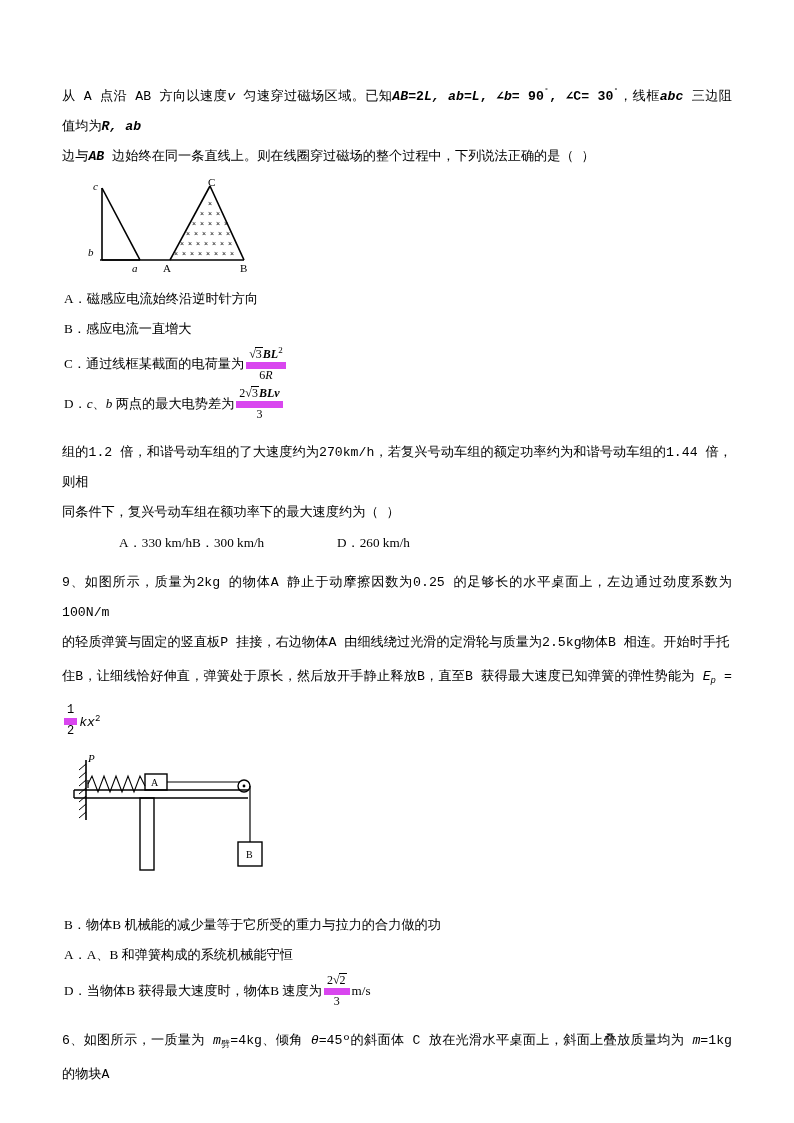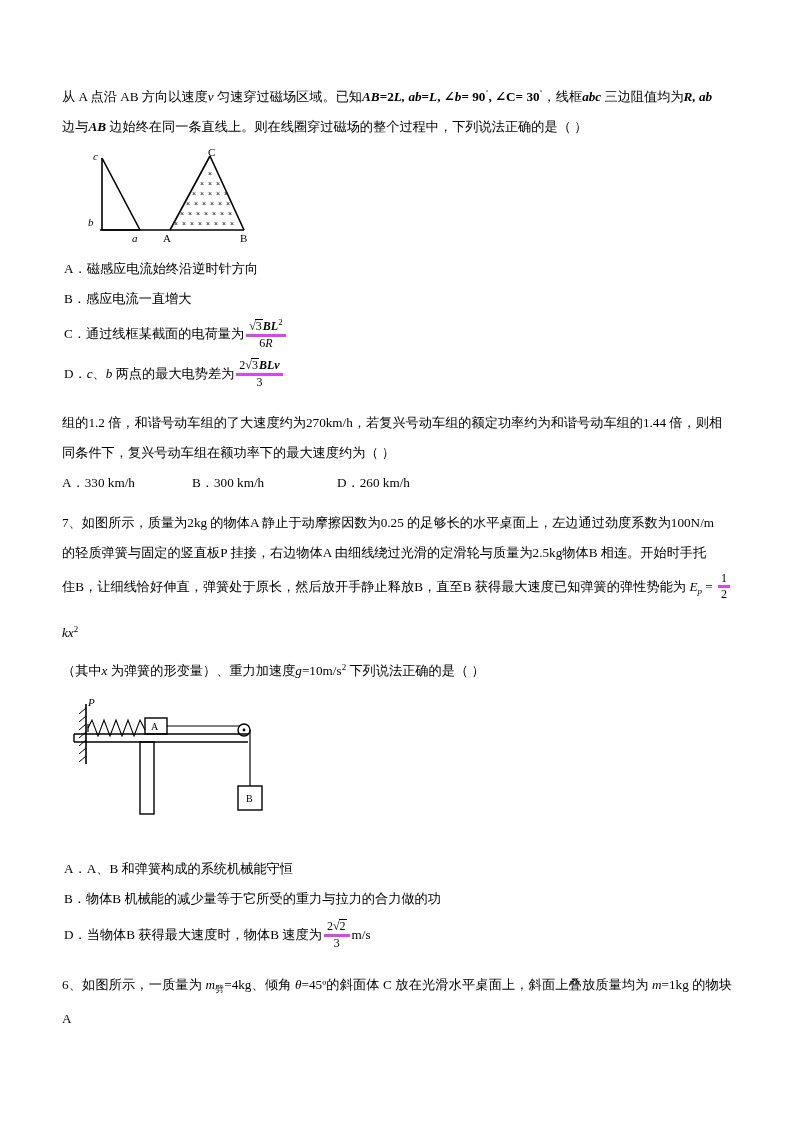--- a/index.html
+++ b/index.html
@@ -19,20 +19,21 @@
     box-sizing: border-box;
     padding: 78px 62px 40px 62px;
     width: 794px;
     height: 1123px;
   }
   .para {
     font-size: 13.2px;
     line-height: 30px;
     text-align: justify;
     margin: 0 0 0 0;
+    font-family: Liberation Mono, monospace;
   }
   .q-block { margin-bottom: 2px; }
   .opt {
     font-size: 13.2px;
     line-height: 30px;
     margin: 0;
     padding-left: 2px;
   }
   .opt-row {
     font-size: 13.2px;
@@ -49,21 +50,21 @@
     display: inline-block;
     vertical-align: middle;
     text-align: center;
     font-size: 12px;
     line-height: 1.15;
     margin: 0 2px;
     position: relative;
     top: -1px;
   }
   .frac .num { display: block; padding: 0 3px; }
-  .frac .den { display: block; border-top: 3px solid #d946ef; padding: 0 3px; }
+  .frac .den { display: block; border-top: 7px solid #d946ef; padding: 0 3px; }
   .sqrt {
     display: inline-block;
     border-top: 1px solid #000;
     padding: 0 1px 0 1px;
     margin-left: -1px;
   }
   .sqrt-sign { display: inline-block; }
   .fig {
     margin: 6px 0 2px 0;
   }
@@ -143,33 +144,32 @@
     <p class="opt" style="line-height:40px;">C．通过线框某截面的电荷量为<span class="frac"><span class="num"><span class="sqrt-sign">√</span><span class="sqrt">3</span><span class="bdit">BL</span><sup>2</sup></span><span class="den">6<span class="it">R</span></span></span></p>
     <p class="opt" style="line-height:40px;">D．<span class="it">c</span>、<span class="it">b</span> 两点的最大电势差为<span class="frac"><span class="num">2<span class="sqrt-sign">√</span><span class="sqrt">3</span><span class="bdit">BLv</span></span><span class="den">3</span></span></p>
   </div>
 
   <div class="spacer-md"></div>
 
   <div class="q-block">
     <p class="para">组的1.2 倍，和谐号动车组的了大速度约为270km/h，若复兴号动车组的额定功率约为和谐号动车组的1.44 倍，则相</p>
     <p class="para">同条件下，复兴号动车组在额功率下的最大速度约为（        ）</p>
     <div class="opt-row">
-      <span class="cell" style="width:130px;">A．330 km/h</span>
+      <span class="cell" style="width:130px;text-align:right;">A．330 km/h</span>
       <span class="cell" style="width:145px;">B．300 km/h</span>
       <span class="cell">D．260 km/h</span>
     </div>
   </div>
 
   <div class="spacer-sm"></div>
 
   <div class="q-block">
-    <p class="para">7、如图所示，质量为2kg 的物体A 静止于动摩擦因数为0.25 的足够长的水平桌面上，左边通过劲度系数为100N/m</p>
+    <p class="para">9、如图所示，质量为2kg 的物体A 静止于动摩擦因数为0.25 的足够长的水平桌面上，左边通过劲度系数为100N/m</p>
     <p class="para">的轻质弹簧与固定的竖直板P 挂接，右边物体A 由细线绕过光滑的定滑轮与质量为2.5kg物体B 相连。开始时手托</p>
     <p class="para" style="line-height:38px;">住B，让细线恰好伸直，弹簧处于原长，然后放开手静止释放B，直至B 获得最大速度已知弹簧的弹性势能为 <span class="it">E<sub>p</sub></span> = <span class="frac"><span class="num">1</span><span class="den">2</span></span><span class="it">kx</span><sup>2</sup></p>
-    <p class="para">（其中<span class="it">x</span> 为弹簧的形变量）、重力加速度<span class="it">g</span>=10m/s<sup>2</sup> 下列说法正确的是（        ）</p>
   </div>
 
   <div class="fig" style="margin-top:8px;">
     <svg width="250" height="150" viewBox="0 0 250 150" xmlns="http://www.w3.org/2000/svg">
 
       <line x1="24" y1="10" x2="24" y2="70" stroke="#000" stroke-width="1.6"></line>
       <g stroke="#000" stroke-width="1">
         <line x1="24" y1="14" x2="17" y2="20"></line>
         <line x1="24" y1="22" x2="17" y2="28"></line>
         <line x1="24" y1="30" x2="17" y2="36"></line>
@@ -200,22 +200,22 @@
       <circle cx="182" cy="36" r="1.4" fill="#000"></circle>
 
       <line x1="188" y1="36" x2="188" y2="92" stroke="#000" stroke-width="1.2"></line>
 
       <rect x="176" y="92" width="24" height="24" fill="none" stroke="#000" stroke-width="1.4"></rect>
       <text x="184" y="108" font-family="Liberation Serif, serif" font-size="10">B</text>
     </svg>
   </div>
 
   <div style="margin-top:6px;">
+    <p class="opt">B．物体B 机械能的减少量等于它所受的重力与拉力的合力做的功</p>
     <p class="opt">A．A、B 和弹簧构成的系统机械能守恒</p>
-    <p class="opt">B．物体B 机械能的减少量等于它所受的重力与拉力的合力做的功</p>
     <p class="opt" style="line-height:42px;">D．当物体B 获得最大速度时，物体B 速度为<span class="frac"><span class="num">2<span class="sqrt-sign">√</span><span class="sqrt">2</span></span><span class="den">3</span></span>m/s</p>
   </div>
 
   <div class="spacer-md"></div>
 
   <div class="q-block">
     <p class="para">6、如图所示，一质量为 <span class="it">m</span><sub>劈</sub>=4kg、倾角 <span class="it">θ</span>=45º的斜面体 C 放在光滑水平桌面上，斜面上叠放质量均为 <span class="it">m</span>=1kg 的物块A</p>
   </div>
 
 </div>

